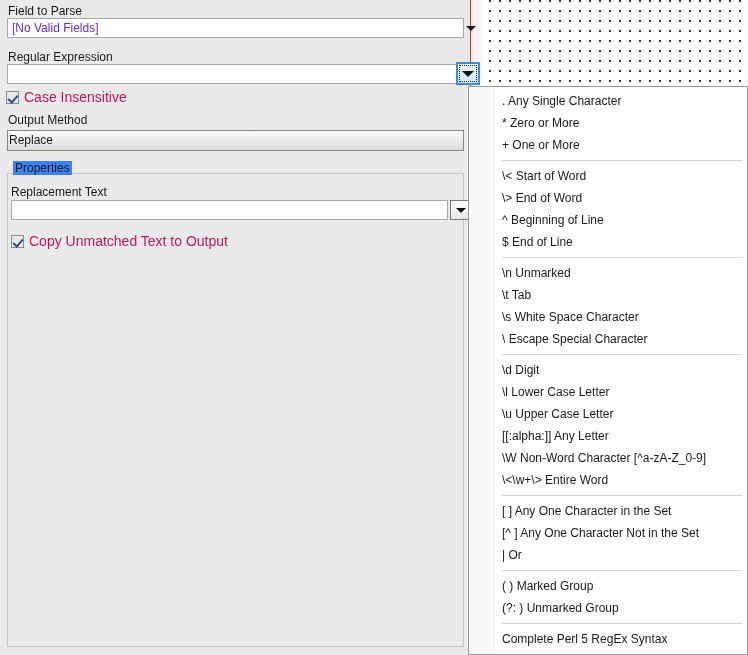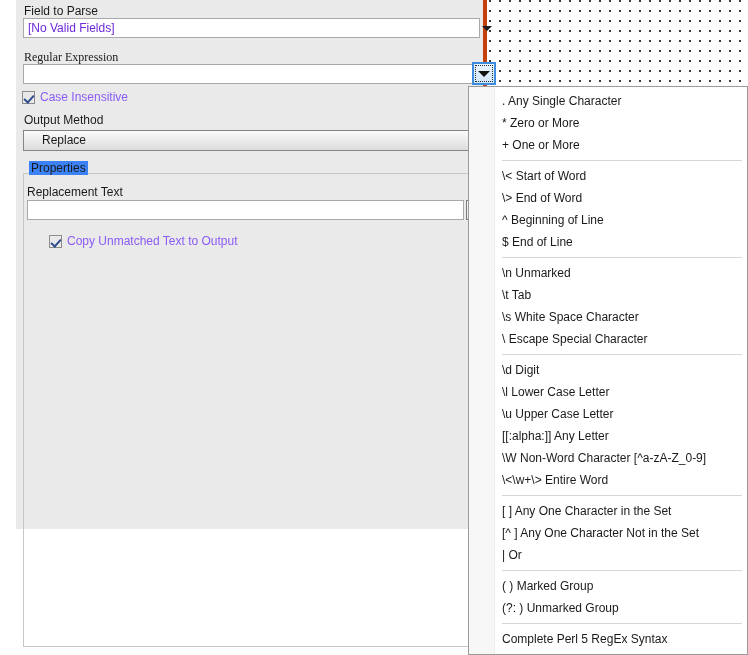--- a/index.html
+++ b/index.html
@@ -42,26 +42,26 @@
     left: 471px;
     top: 0;
     width: 2px;
     height: 655px;
     background: #e8e8e8;
   }
 
   
   #config-panel {
     position: absolute;
-    left: 16px;
+    left: 0;
     top: 0;
     width: 471px;
-    height: 529px;
+    height: 655px;
     background: #eaeaea;
-    border-right: 4px solid #c2410c;
+    border-right: 1px solid #c2410c;
     box-sizing: border-box;
   }
 
   .field-label {
     position: absolute;
     left: 8px;
     font-size: 12px;
     color: #1a1a1a;
     line-height: 14px;
     white-space: nowrap;
@@ -128,21 +128,21 @@
     position: absolute;
     left: 7px;
     top: 130px;
     width: 457px;
     height: 21px;
     background: linear-gradient(#fbfbfb, #dcdcdc);
     border: 1px solid #858585;
     box-sizing: border-box;
     font-size: 12px;
     line-height: 19px;
-    padding-left: 18px;
+    padding-left: 1px;
     color: #1a1a1a;
   }
 
   
   #properties-group {
     position: absolute;
     left: 7px;
     top: 173px;
     width: 457px;
     height: 474px;
@@ -199,23 +199,23 @@
     position: absolute;
     left: 3px;
     top: 1px;
     width: 4px;
     height: 8px;
     border: solid #2e4d8c;
     border-width: 0 2px 2px 0;
     transform: rotate(42deg);
   }
   .checkbox-label {
-    font-size: 12px;
+    font-size: 14px;
     line-height: 14px;
-    color: #8b5cf6;
+    color: #be185d;
     white-space: nowrap;
   }
 
   
   #regex-menu {
     position: absolute;
     left: 468px;
     top: 86px;
     width: 280px;
     height: 569px;
@@ -266,21 +266,21 @@
 
 <div id="config-panel">
 
   <div class="field-label" style="top:4px;">Field to Parse</div>
 
   <div class="text-input invalid" style="top:18px; width:457px;">
     <span>[No Valid Fields]</span>
   </div>
   <div class="inline-arrow" style="left:466px; top:26px;"></div>
 
-  <div class="field-label" style="top:50px;font-family:Liberation Serif, serif;">Regular Expression</div>
+  <div class="field-label" style="top:50px;">Regular Expression</div>
 
   <div class="text-input" style="top:64px; width:450px;" placeholder="">
     <span></span>
   </div>
 
   <div class="combo-button focused" style="left:456px; top:62px; width:24px; height:23px;">
     <span class="focus-ring"></span>
     <span class="btn-arrow"></span>
   </div>
 
@@ -301,21 +301,21 @@
   <div class="field-label" style="left:11px; top:185px;">Replacement Text</div>
 
   <div class="text-input" style="left:11px; top:200px; width:437px;" placeholder="">
     <span></span>
   </div>
 
   <div class="combo-button" style="left:450px; top:200px; width:21px; height:20px;">
     <span class="btn-arrow small"></span>
   </div>
 
-  <div class="checkbox-row" style="left:11px; top:234px;margin-left:22px;">
+  <div class="checkbox-row" style="left:11px; top:234px;">
     <span class="checkbox-box"></span>
     <span class="checkbox-label">Copy Unmatched Text to Output</span>
   </div>
 
 </div>
 
 <div id="regex-menu">
   <div id="regex-menu-gutter"></div>
   <div id="regex-menu-items">
       <div class="menu-item">. Any Single Character</div>

